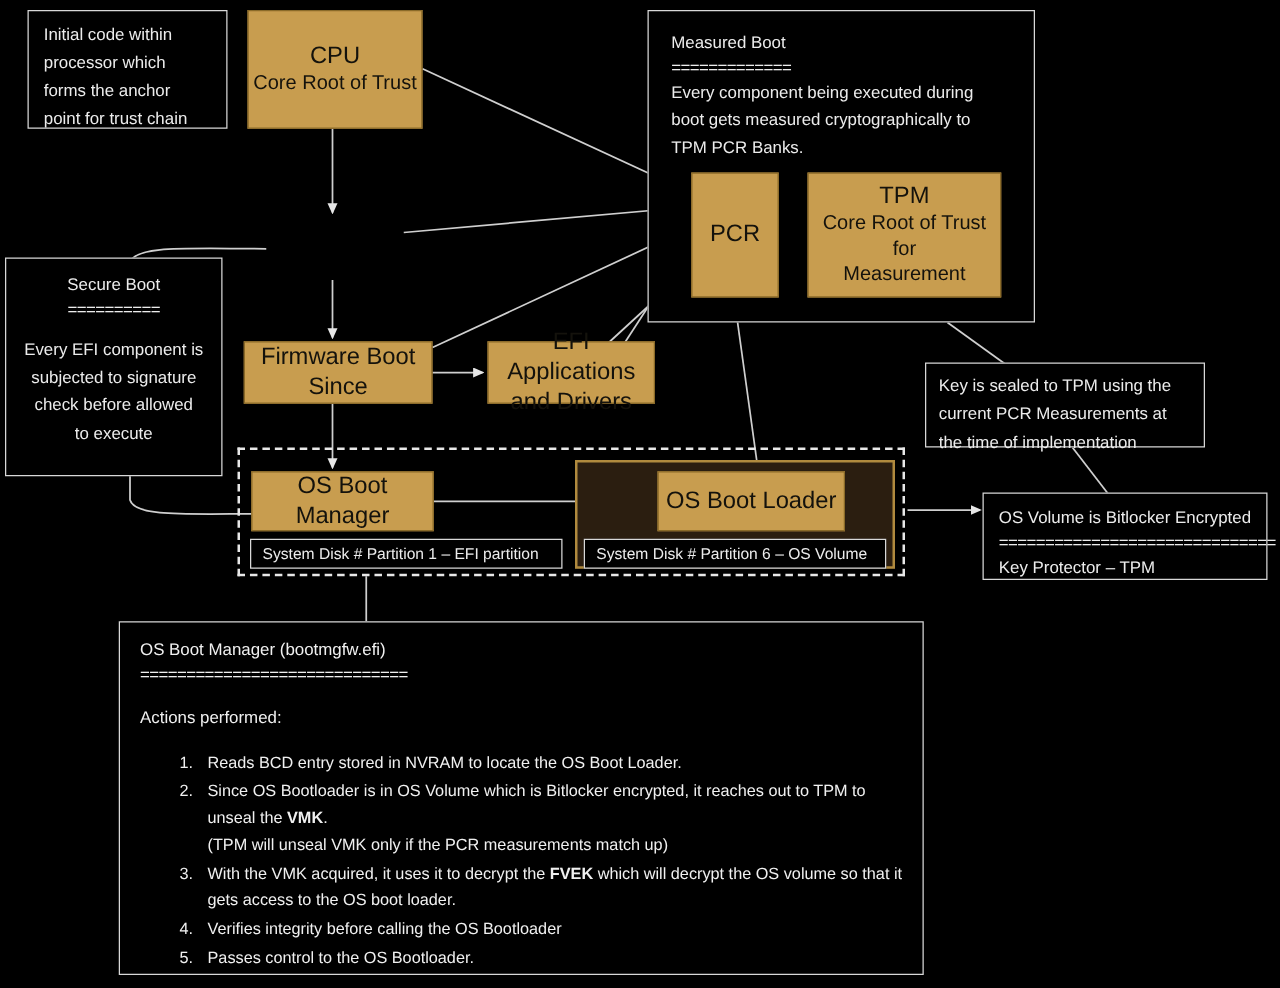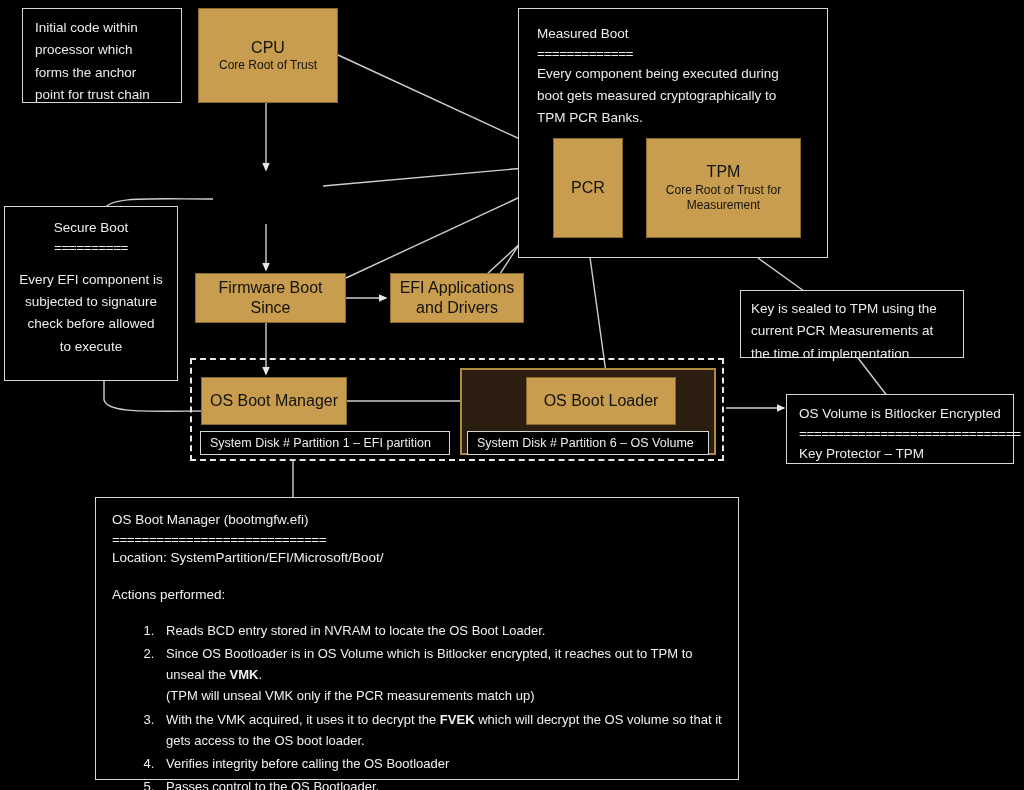--- a/index.html
+++ b/index.html
@@ -3,22 +3,22 @@
 <meta charset="utf-8">
 <style>
   html,body{margin:0;padding:0;background:#000;}
   body{width:1024px;height:790px;overflow:hidden;font-family:"Liberation Sans",sans-serif;}
   #stage{position:relative;width:1024px;height:790px;background:#000;}
   svg#wires{position:absolute;left:0;top:0;width:1024px;height:790px;pointer-events:none;}
 
   .obox{position:absolute;background:#c89d4f;color:#14120c;border:1px solid #8a6a28;
         display:flex;flex-direction:column;align-items:center;justify-content:center;
         text-align:center;line-height:1.28;box-sizing:border-box;z-index:3;}
-  .obox .t1{font-size:16px;}
-  .obox .t2{font-size:12px;text-align:center;}
+  .obox .t1{font-size:19px;}
+  .obox .t2{font-size:16px;text-align:center;}
 
   .wbox{position:absolute;border:1px solid #d8d8d8;background:#000;color:#ececec;
         box-sizing:border-box;z-index:2;}
   .wbox .line{font-size:13.5px;line-height:1.65;}
   .eq{font-size:13.5px;letter-spacing:-0.5px;line-height:1.3;}
 
   .dashbox{position:absolute;border:2px dashed #e8e8e8;background:transparent;box-sizing:border-box;z-index:1;}
   .volbox{position:absolute;border:2px solid #b08a3e;background:#2b1e10;box-sizing:border-box;z-index:1;}
   .partlabel{position:absolute;border:1px solid #d8d8d8;background:#000;color:#ececec;
              font-size:12.5px;display:flex;align-items:center;padding-left:9px;box-sizing:border-box;z-index:4;}
@@ -147,21 +147,20 @@
 
   <div class="wbox" style="left:786px;top:394px;width:228px;height:70px;padding:8px 8px 0 12px;">
     <div class="line">OS Volume is Bitlocker Encrypted</div>
     <div class="eq">==============================</div>
     <div class="line">Key Protector – TPM</div>
   </div>
 
   <div class="panel" style="left:95px;top:497px;width:644px;height:283px;padding:12px 16px 0 16px;">
     <div class="hd">OS Boot Manager (bootmgfw.efi)</div>
     <div class="eq">=============================</div>
-    <div class="hd">Location: SystemPartition/EFI/Microsoft/Boot/</div>
     <div style="height:16px"></div>
     <div class="hd">Actions performed:</div>
     <div style="height:14px"></div>
     <ol>
       <li><span>Reads BCD entry stored in NVRAM to locate the OS Boot Loader.</span></li>
       <li>
         <span>Since OS Bootloader is in OS Volume which is Bitlocker encrypted, it reaches out to TPM to unseal the </span><b>VMK</b><span>.</span>
         <div class="sub">(TPM will unseal VMK only if the PCR measurements match up)</div>
       </li>
       <li><span>With the VMK acquired, it uses it to decrypt the </span><b>FVEK</b><span> which will decrypt the OS volume so that it gets access to the OS boot loader.</span></li>

